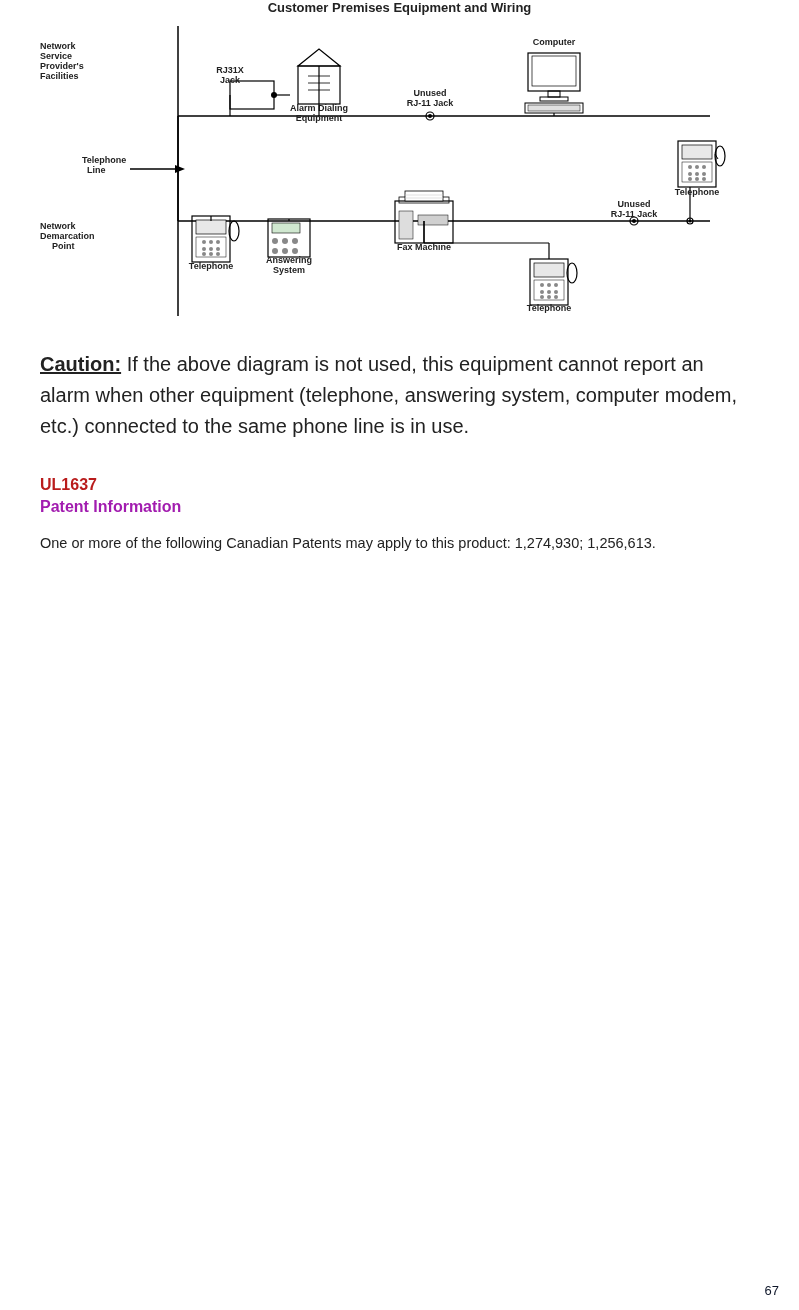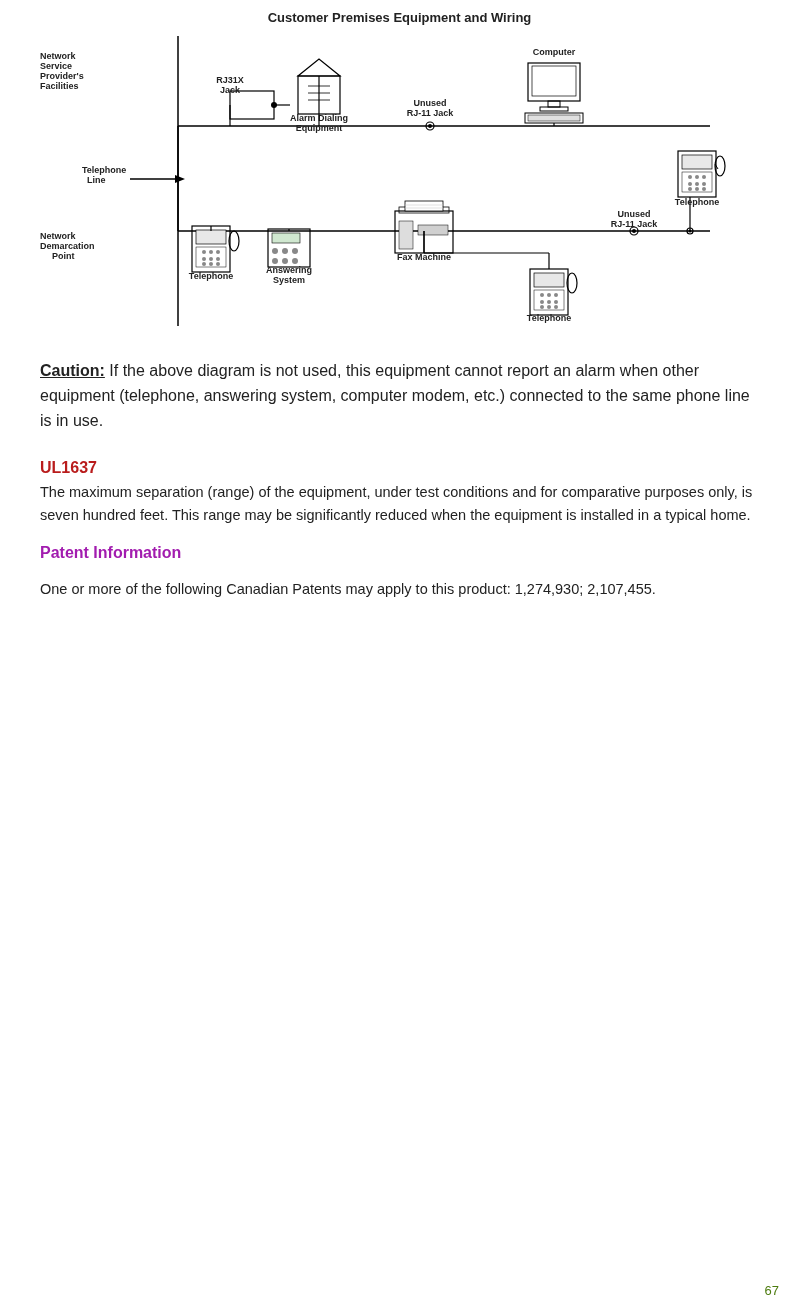--- a/index.html
+++ b/index.html
@@ -9,21 +9,21 @@
       background: #fff;
       font-family: Arial, Helvetica, sans-serif;
       font-size: 14px;
       color: #222;
       position: relative;
     }
 
     .page-container {
       width: 799px;
       min-height: 1310px;
-      padding: 10px 30px 30px 30px;
+      padding: 0 30px 30px 30px;
       position: relative;
     }
 
     
     .diagram-section {
       width: 100%;
       margin-bottom: 18px;
     }
 
     .diagram-title {
@@ -46,23 +46,23 @@
       width: 100%;
       height: 100%;
     }
 
     
     .content-section {
       margin: 0 10px 18px 10px;
     }
 
     .caution-para {
-      font-size: 16px;
+      font-size: 20px;
       line-height: 1.55;
-      margin-bottom: 26px;
+      margin-bottom: 34px;
     }
 
     .caution-label {
       font-weight: bold;
       text-decoration: underline;
       color: #222;
     }
 
     .ul-title {
       font-size: 16px;
@@ -88,21 +88,21 @@
       font-size: 14.5px;
       line-height: 1.55;
     }
 
     
     .page-number {
       position: absolute;
       bottom: 12px;
       right: 20px;
       font-size: 13px;
-      color: #4d7c0f;
+      color: #0f172a;
     }
   </style>
 </head>
 <body>
 
 <div class="page-container">
 
   <div class="diagram-section">
     <div class="diagram-title">Customer Premises Equipment and Wiring</div>
     <div class="diagram-wrapper">
@@ -276,25 +276,24 @@
   </div>
 
   <div class="content-section">
 
     <p class="caution-para">
       <span class="caution-label">Caution:</span><span> If the above diagram is not used, this equipment cannot report an alarm when other equipment (telephone, answering system, computer modem, etc.) connected to the same phone line is in use.</span>
     </p>
 
     <div>
       <div class="ul-title">UL1637</div>
-      <p class="ul-para">The maximum separation (range) of the equipment, under test conditions and for comparative purposes only, is seven hundred feet.  This range may be significantly reduced when the equipment is installed in a typical home.</p>
     </div>
 
     <div>
       <div class="patent-title">Patent Information</div>
-      <p class="patent-para">One or more of the following Canadian Patents may apply to this product: 1,274,930; 2,107,455.</p>
+      <p class="patent-para">One or more of the following Canadian Patents may apply to this product: 1,274,930; 1,256,613.</p>
     </div>
 
   </div>
 
   <div class="page-number">67</div>
 
 </div>
 
 </body></html>

